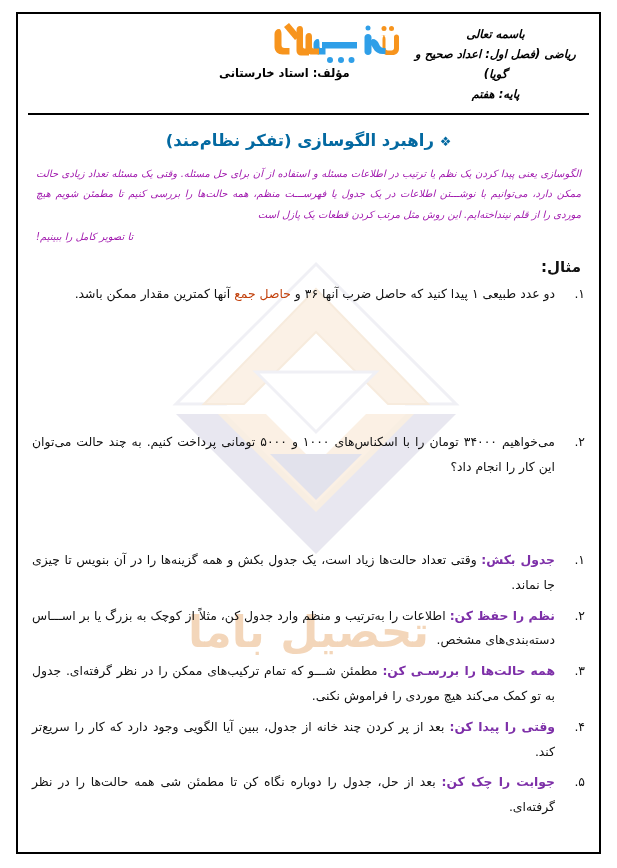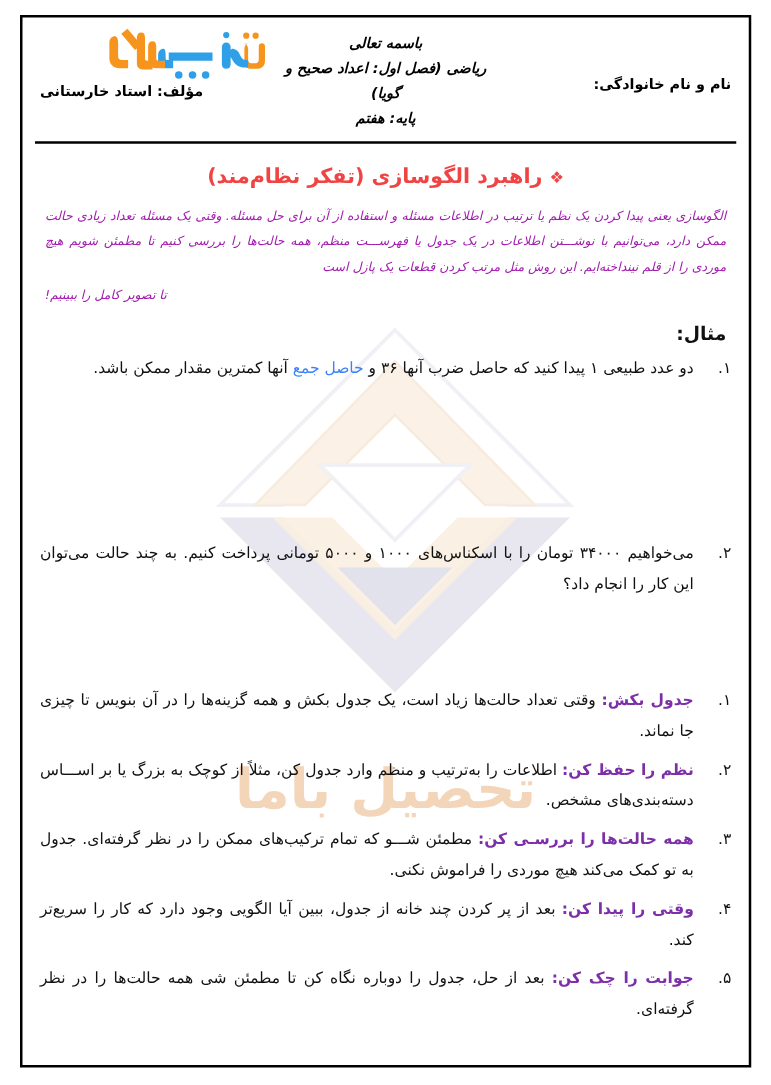--- a/index.html
+++ b/index.html
@@ -115,21 +115,21 @@
   }
 
   
   .content {
     position: relative;
     z-index: 2;
     padding: 10px 14px 0 14px;
   }
   .title-green {
     text-align: center;
-    color: #ef4444;
+    color: #0369a1;
     font-weight: bold;
     font-size: 16.5px;
     margin: 6px 0 14px 0;
   }
   .title-green .bullet { font-size: 13px; }
 
   .para {
     font-size: 10px;
     line-height: 2.05;
     text-align: justify;
@@ -164,21 +164,21 @@
     flex: 1 1 auto;
     font-size: 12.4px;
     line-height: 2.0;
     text-align: justify;
     text-align-last: right;
     color: #111;
   }
   .ex-gap-1 { height: 118px; }
   .ex-gap-2 { height: 62px; }
 
-  .red { color: #3b82f6; }
+  .red { color: #c2410c; }
   .purple { color: #7d2fa8; font-weight: bold; }
   .title-red {
     text-align: center;
     color: #e01b1b;
     font-weight: bold;
     font-size: 16.5px;
     margin: 4px 0 14px 0;
   }
 </style>
 </head>
@@ -194,21 +194,20 @@
       <polygon points="60,160 150,250 240,160 290,160 150,300 10,160" fill="#cccbdd" opacity="0.85"></polygon>
       <polygon points="100,160 150,210 200,160 248,160 150,258 52,160" fill="#f7e2c9" opacity="0.9"></polygon>
       <polygon points="150,200 196,200 150,246 104,200" fill="#cccbdd"></polygon>
     </svg>
     <div class="wm-text">تحصیل باما</div>
   </div>
 
   <div class="header">
     <div class="hdr-grid">
 
-      <div class="hdr-right">نام و نام خانوادگی:</div>
 
       <div class="hdr-center">
         <div>باسمه تعالی</div>
         <div>ریاضی (فصل اول: اعداد صحیح و گویا)</div>
         <div>پایه: هفتم</div>
       </div>
 
       <div class="hdr-left">
         <svg class="logo" viewBox="0 0 264 84">
           <g fill="#f7941d">

